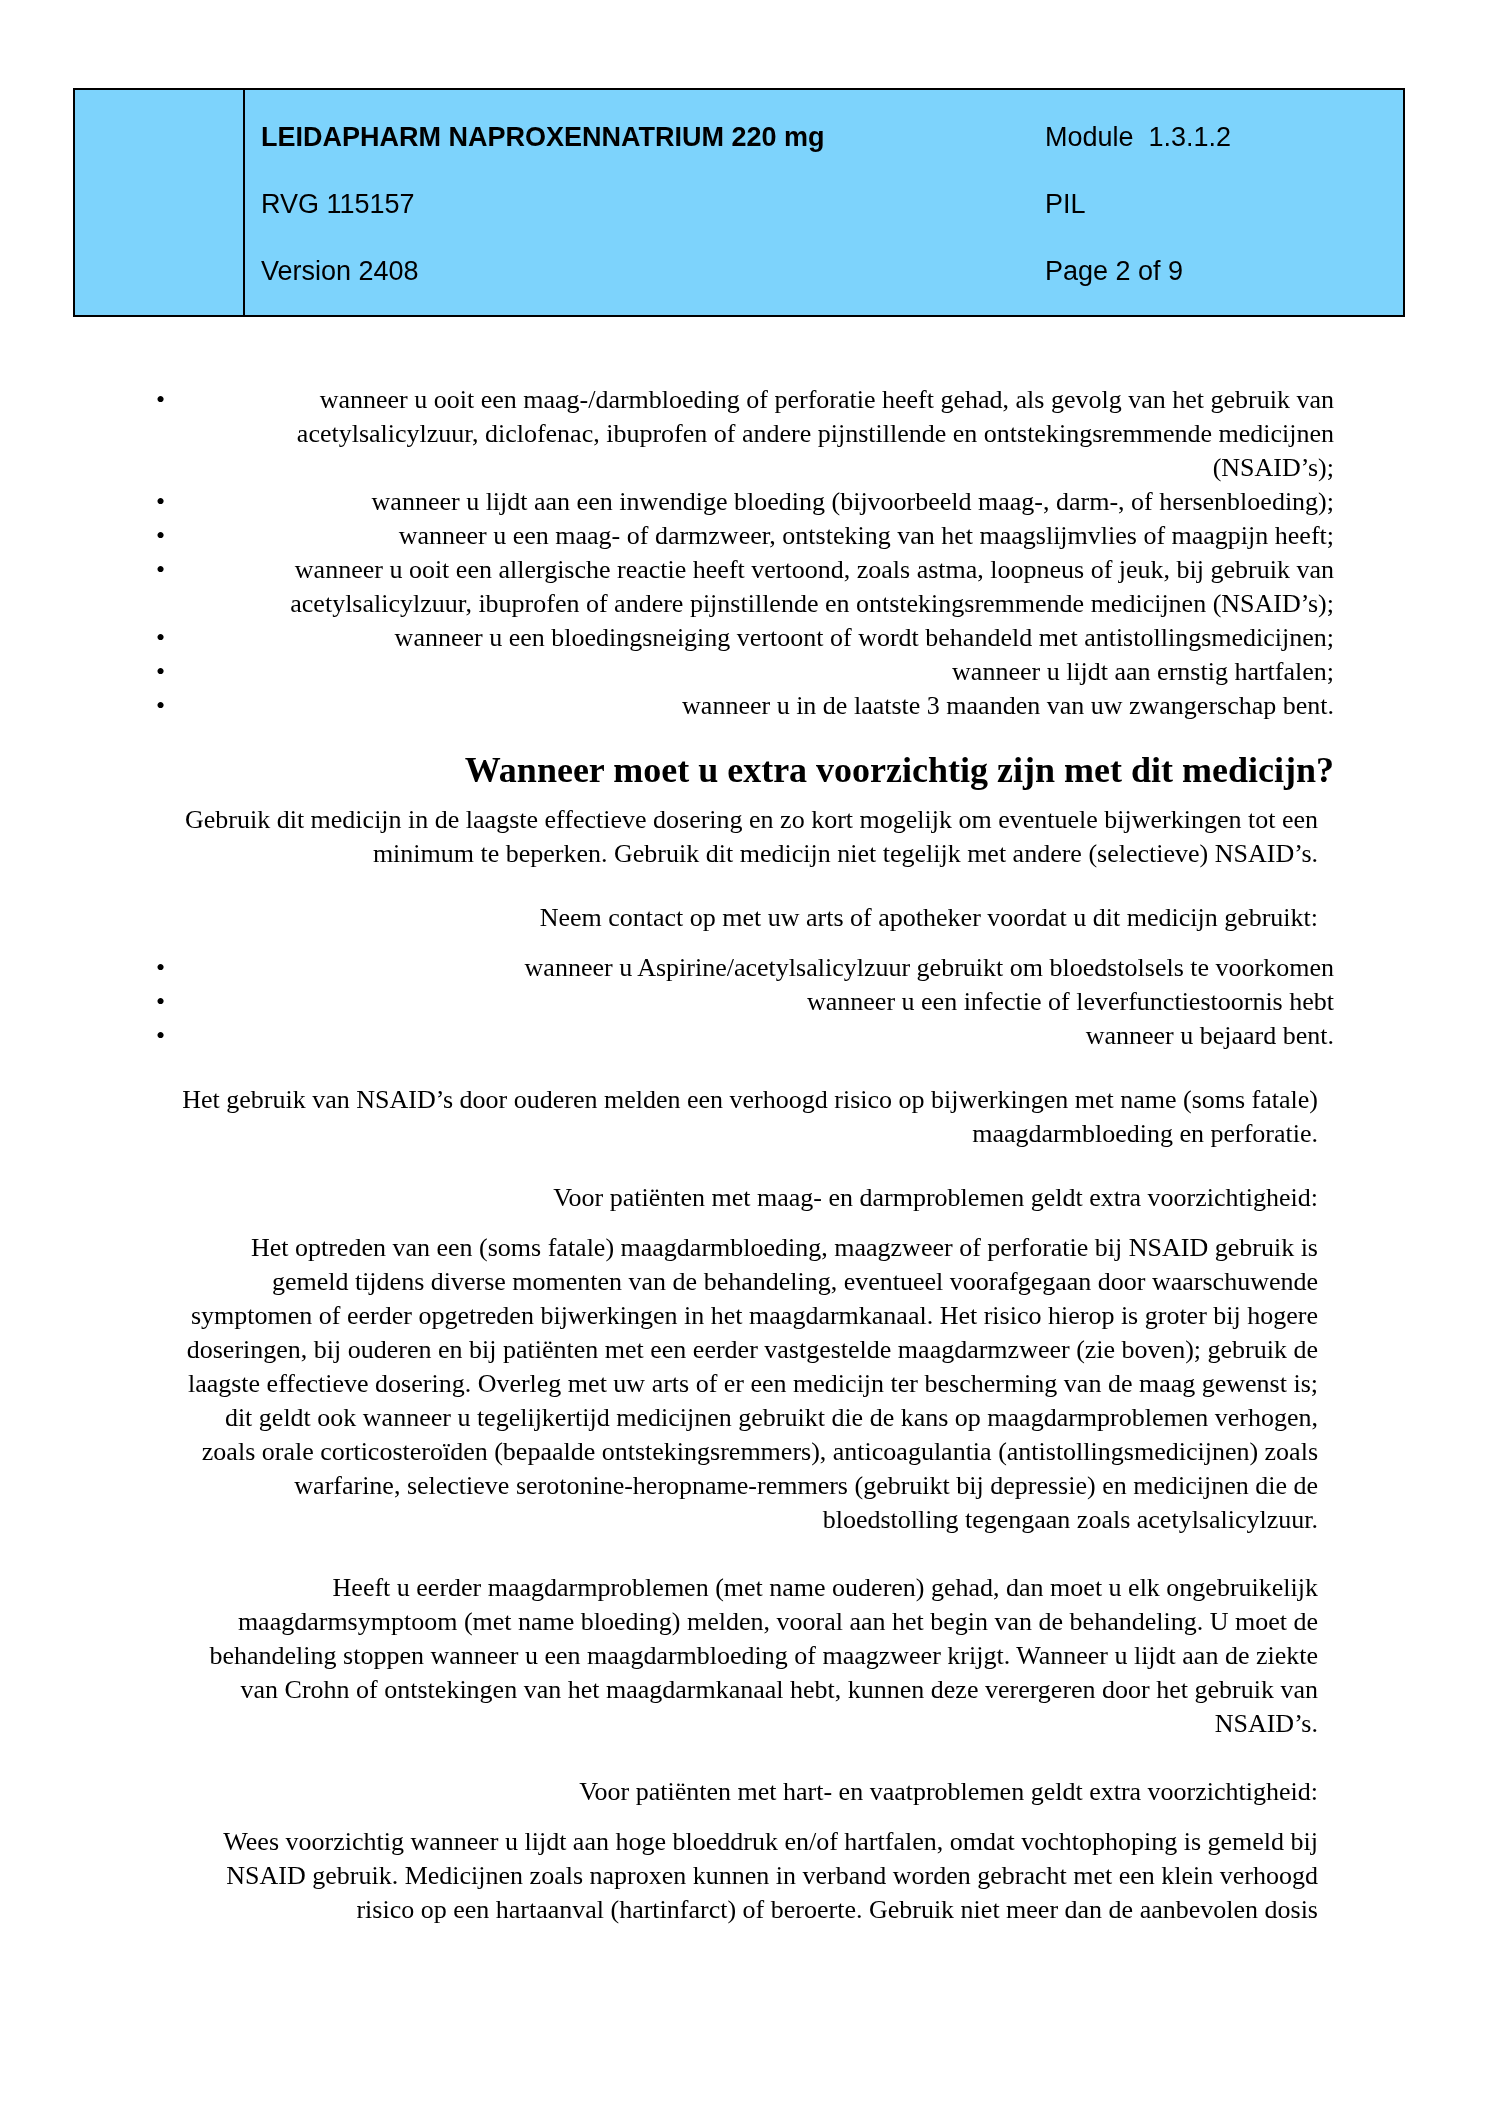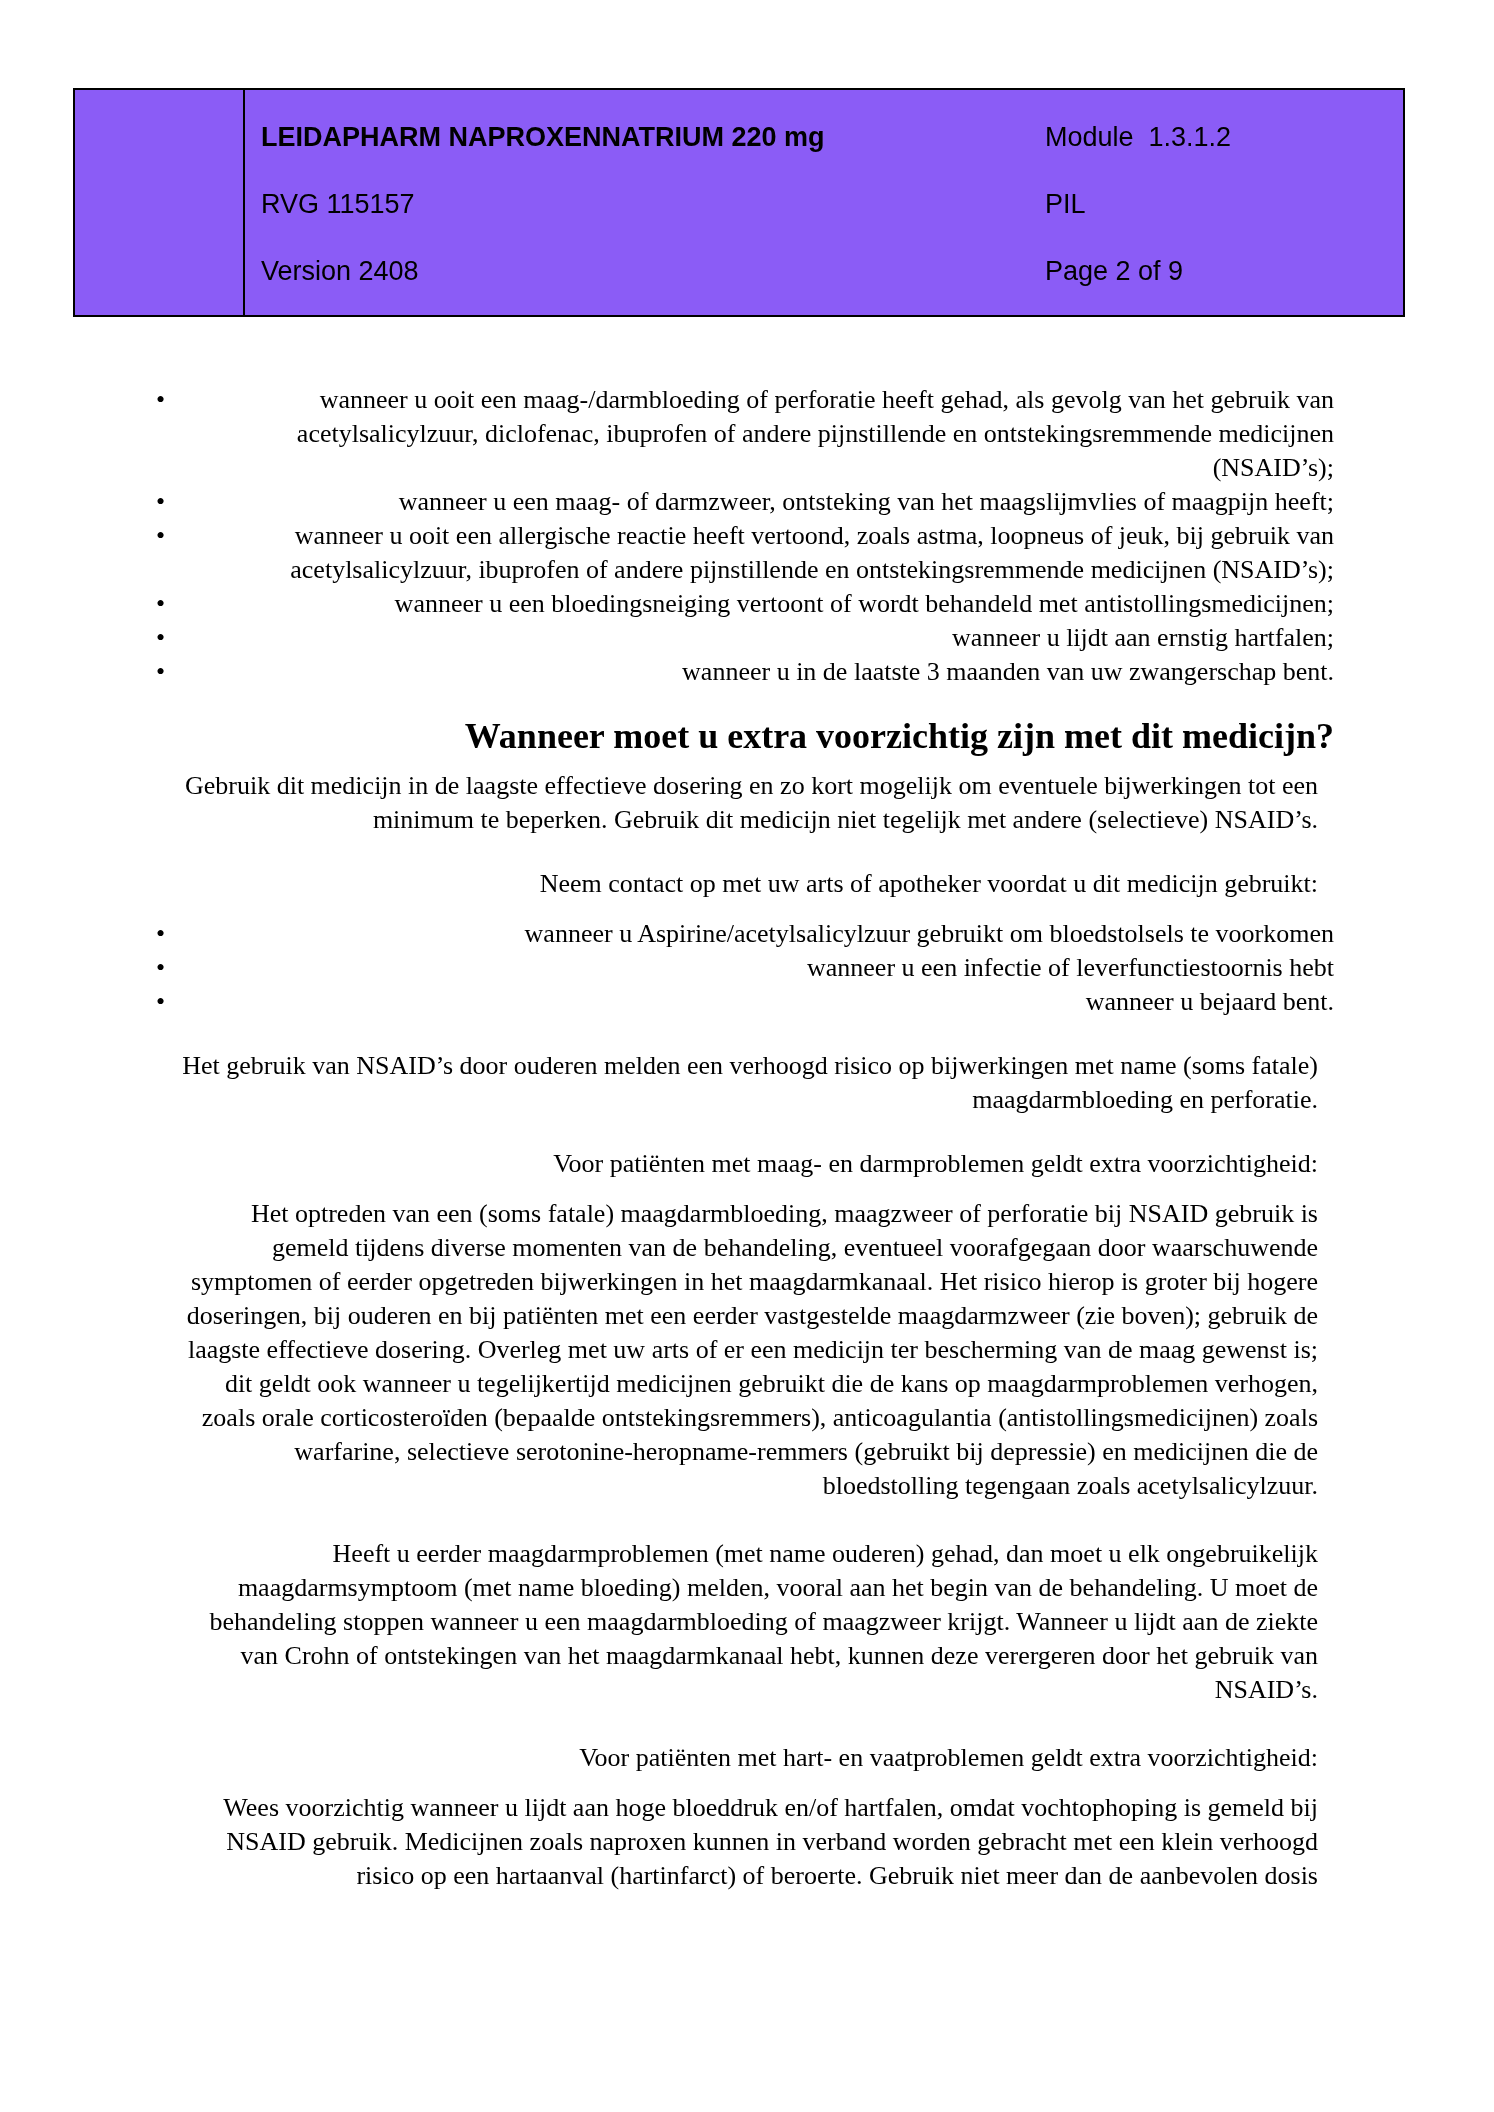--- a/index.html
+++ b/index.html
@@ -17,21 +17,21 @@
 
   
   .header-table {
     position: absolute;
     left: 73px;
     top: 88px;
     width: 1332px;
     height: 229px;
     border: 2px solid #000;
     display: flex;
-    background: #8b5cf6;
+    background: #7dd3fc;
   }
   .logo-cell {
     width: 170px;
     border-right: 2px solid #000;
     flex: none;
   }
   .header-main {
     flex: 1;
     font-family: "Liberation Sans", sans-serif;
     font-size: 27px;
@@ -100,20 +100,21 @@
         <span>Page 2 of 9</span>
       </div>
     </div>
   </div>
 
   <div class="content">
 
     <ul class="bullets">
 
     <li>wanneer u ooit een maag-/darmbloeding of perforatie heeft gehad, als gevolg van het gebruik van acetylsalicylzuur, diclofenac, ibuprofen of andere pijnstillende en ontstekingsremmende medicijnen (NSAID’s);</li>
+        <li>wanneer u lijdt aan een inwendige bloeding (bijvoorbeeld maag-, darm-, of hersenbloeding);</li>
         <li>wanneer u een maag- of darmzweer, ontsteking van het maagslijmvlies of maagpijn heeft;</li>
         <li>wanneer u ooit een allergische reactie heeft vertoond, zoals astma, loopneus of jeuk, bij gebruik van acetylsalicylzuur, ibuprofen of andere pijnstillende en ontstekingsremmende medicijnen (NSAID’s);</li>
         <li>wanneer u een bloedingsneiging vertoont of wordt behandeld met antistollingsmedicijnen;</li>
         <li>wanneer u lijdt aan ernstig hartfalen;</li>
         <li>wanneer u in de laatste 3 maanden van uw zwangerschap bent.</li>
       </ul>
 
     <h2 class="section-heading gap">Wanneer moet u extra voorzichtig zijn met dit medicijn?</h2>
     <p>Gebruik dit medicijn in de laagste effectieve dosering en zo kort mogelijk om eventuele bijwerkingen tot een minimum te beperken. Gebruik dit medicijn niet tegelijk met andere (selectieve) NSAID’s.</p>
 

